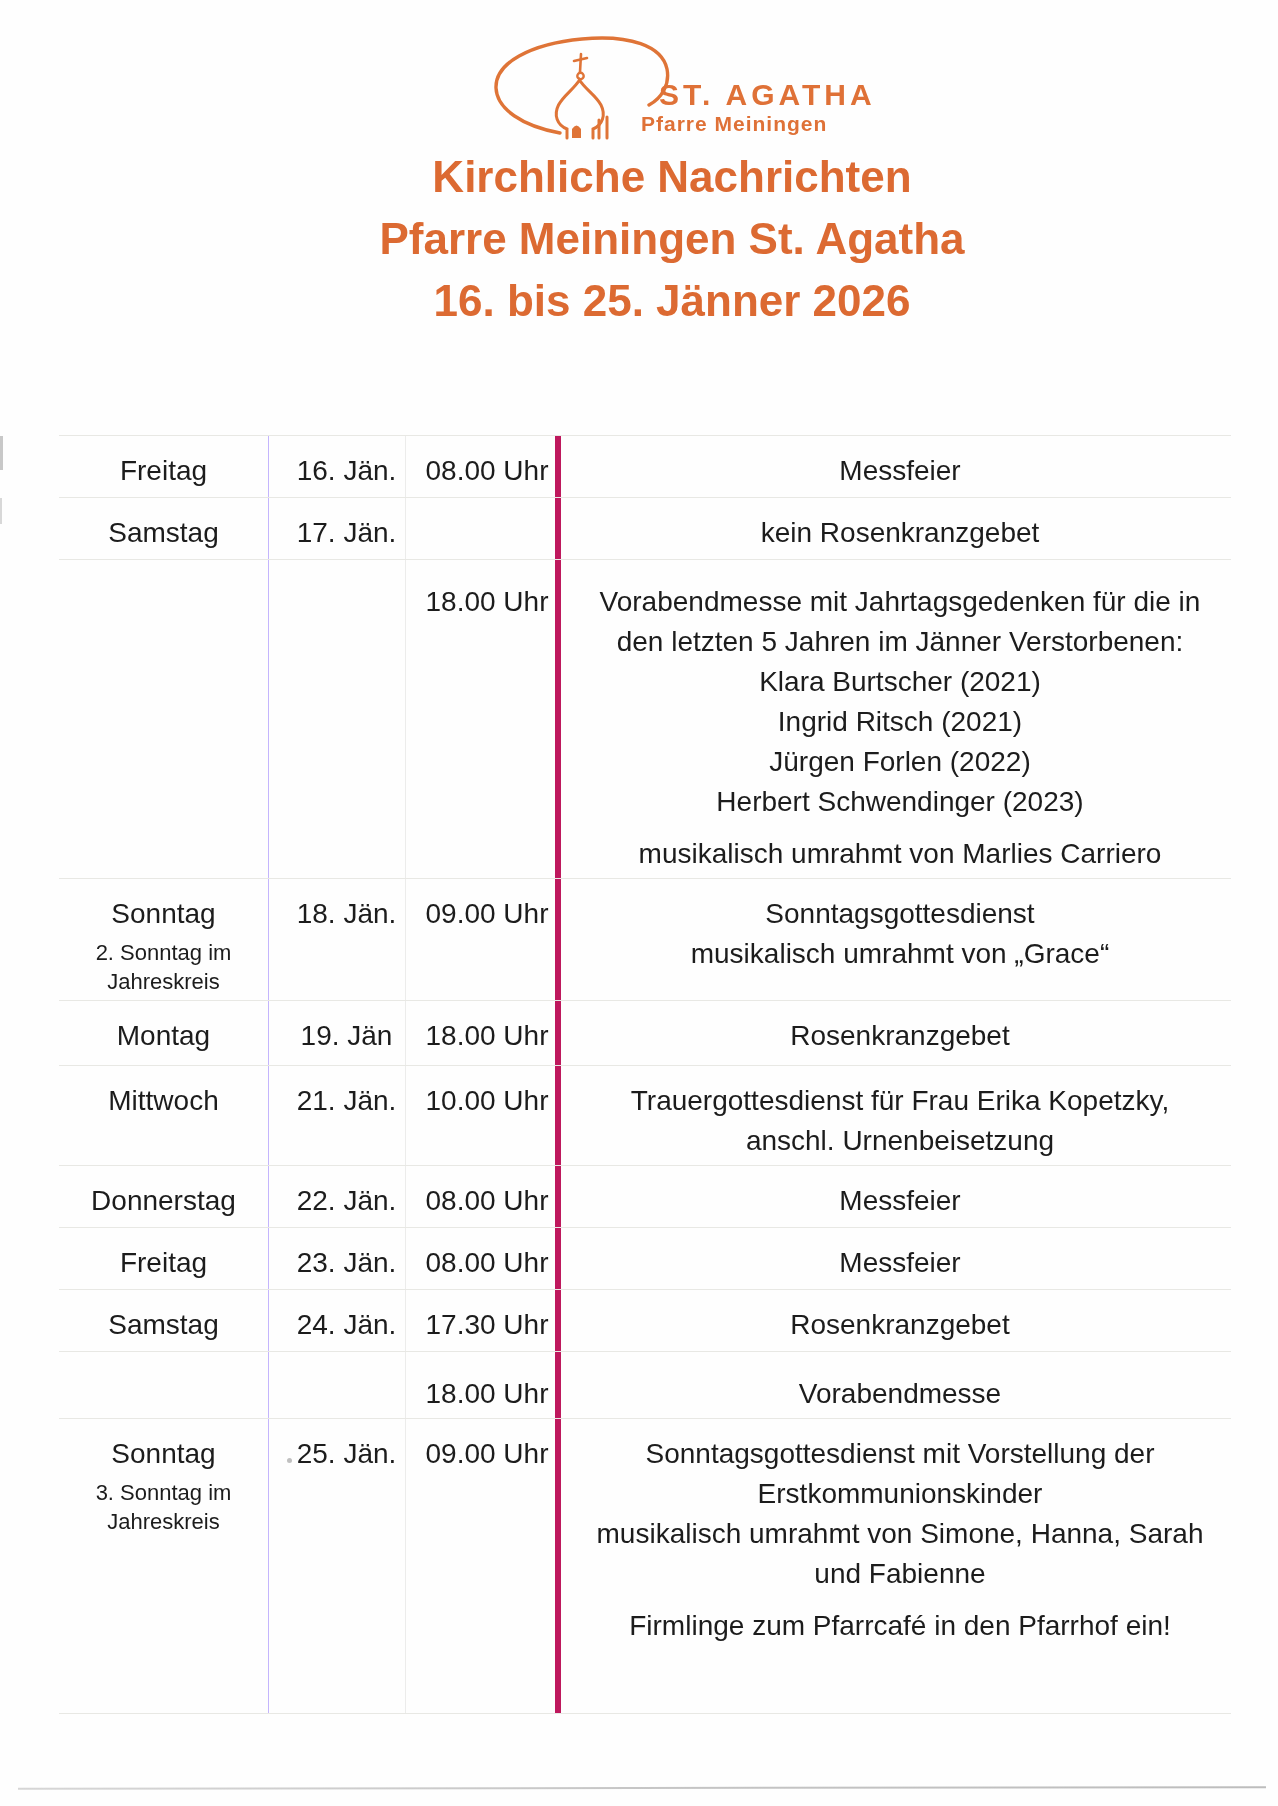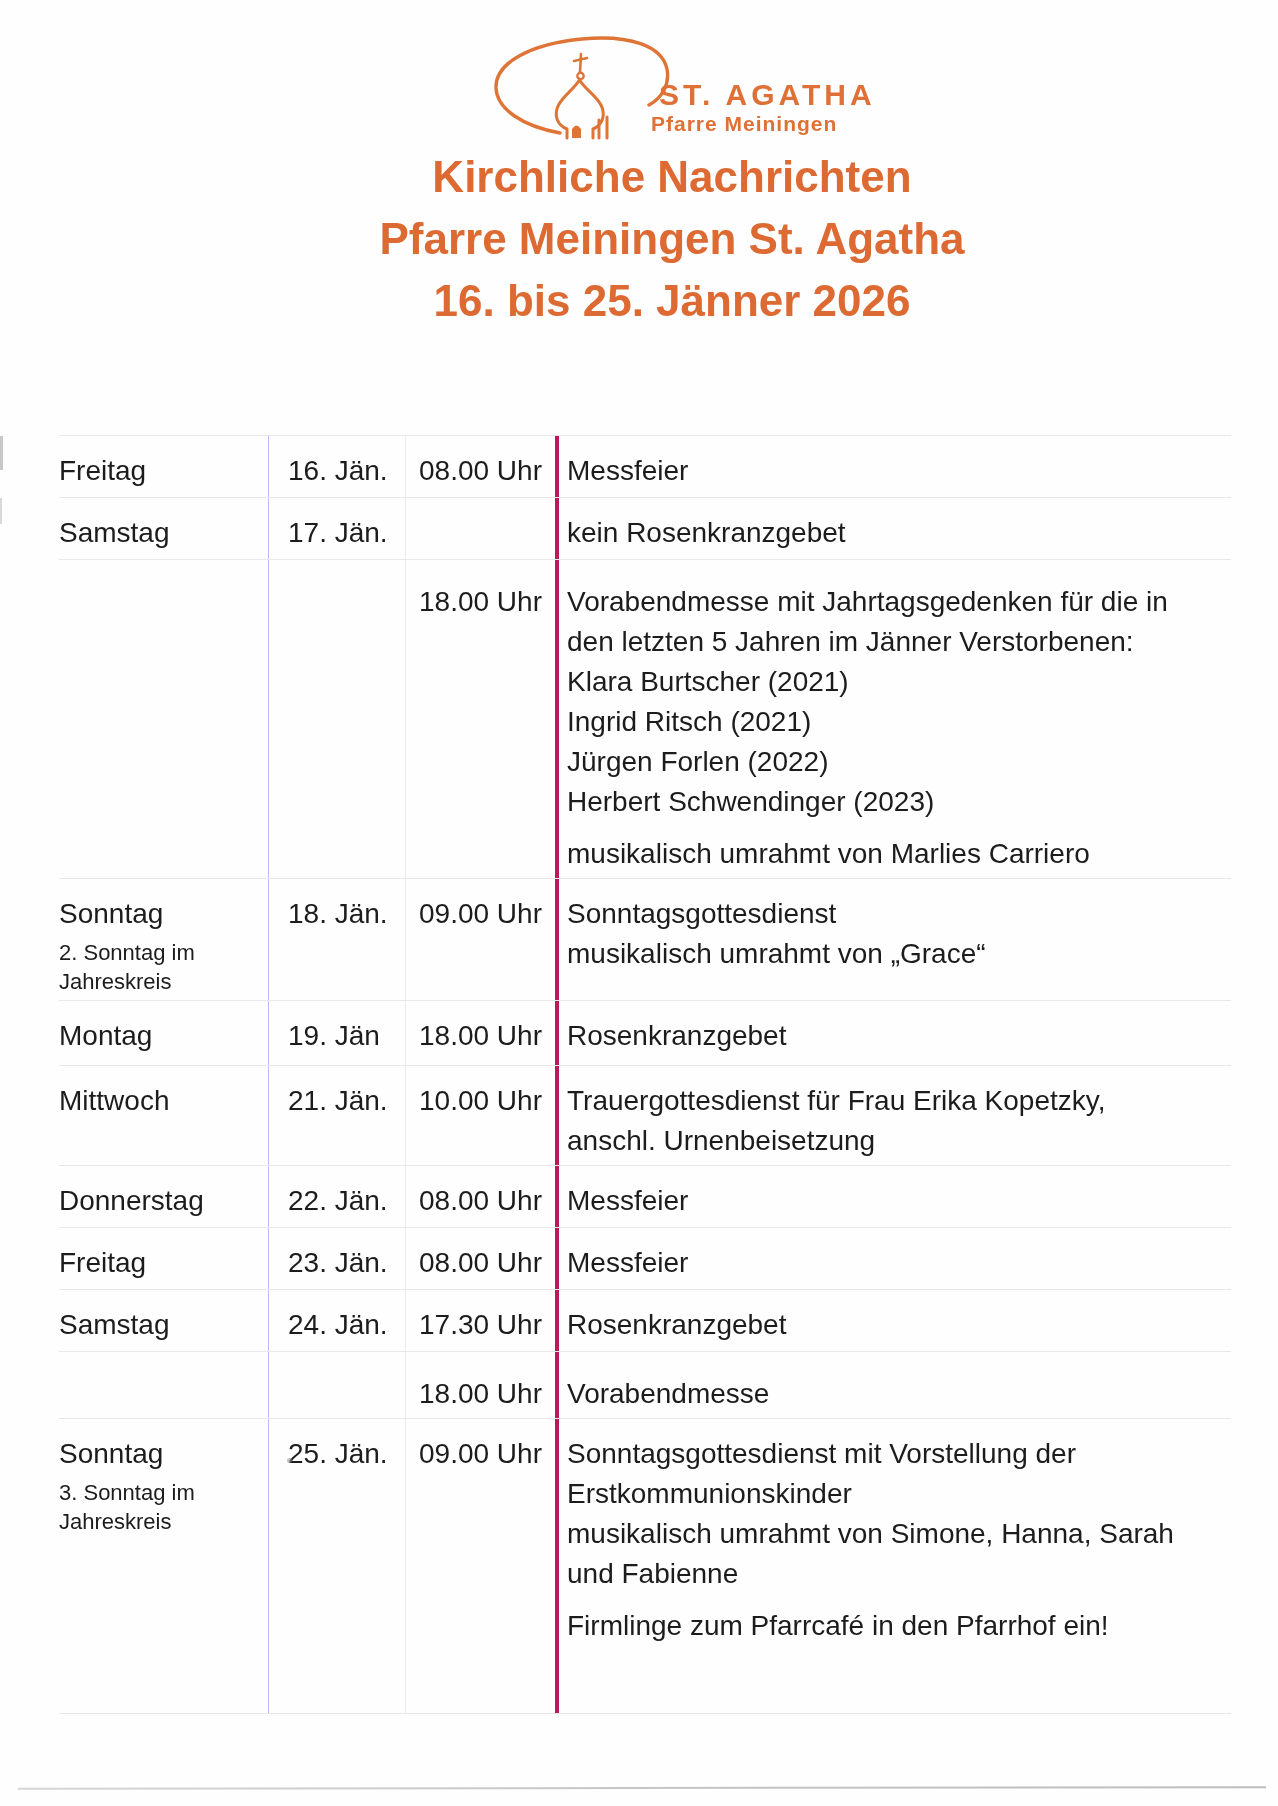--- a/index.html
+++ b/index.html
@@ -15,21 +15,21 @@
 
   
   .logo{position:absolute;left:488px;top:30px;width:350px;height:115px;}
   .logo svg{position:absolute;left:0;top:0;}
   .logo-name{
     position:absolute;left:171px;top:48px;
     font-size:30px;font-weight:bold;letter-spacing:4px;
     color:#df7137;white-space:nowrap;
   }
   .logo-sub{
-    position:absolute;left:163px;top:82px;
+    position:absolute;left:153px;top:82px;
     font-size:21px;font-weight:bold;letter-spacing:1px;
     color:#df7137;white-space:nowrap;
   }
 
   
   .title-block{
     position:absolute;left:62px;top:146px;width:1220px;
     text-align:center;
   }
   .title-line{
@@ -40,24 +40,24 @@
   
   .schedule{
     position:absolute;left:59px;top:435px;width:1172px;
   }
   .srow{
     display:grid;
     grid-template-columns:209px 137px 150px 676px;
     border-top:1px solid #e8e8e4;
   }
   .srow:last-child{border-bottom:1px solid #e8e8e4;}
-  .cell{padding-top:15px;padding-bottom:4px;}
+  .cell{padding-top:15px;padding-bottom:4px;text-align:center;}
   .cell.date{border-left:1px solid #c4b5fd;padding-left:19px;}
   .cell.time{border-left:1px solid #ececе8;border-left:1px solid #ececeb;padding-left:13px;}
-  .cell.desc{border-left:4px solid #be185d;padding-left:8px;}
+  .cell.desc{border-left:6px solid #be185d;padding-left:8px;}
   .srow.sub .cell{padding-top:22px;}
   .day-name,.date-text,.time-text{font-size:28px;line-height:40px;white-space:nowrap;}
   .day-sub{font-size:22px;line-height:29px;margin-top:4px;}
   .desc-line{font-size:28px;line-height:40px;}
   .desc-para + .desc-para{margin-top:12px;}
 
   
   .bottom-line{
     position:absolute;left:18px;top:1787px;width:1248px;height:2px;
     background:linear-gradient(90deg,#d6d6d6,#c4c4c4 55%,#bdbdbd);

